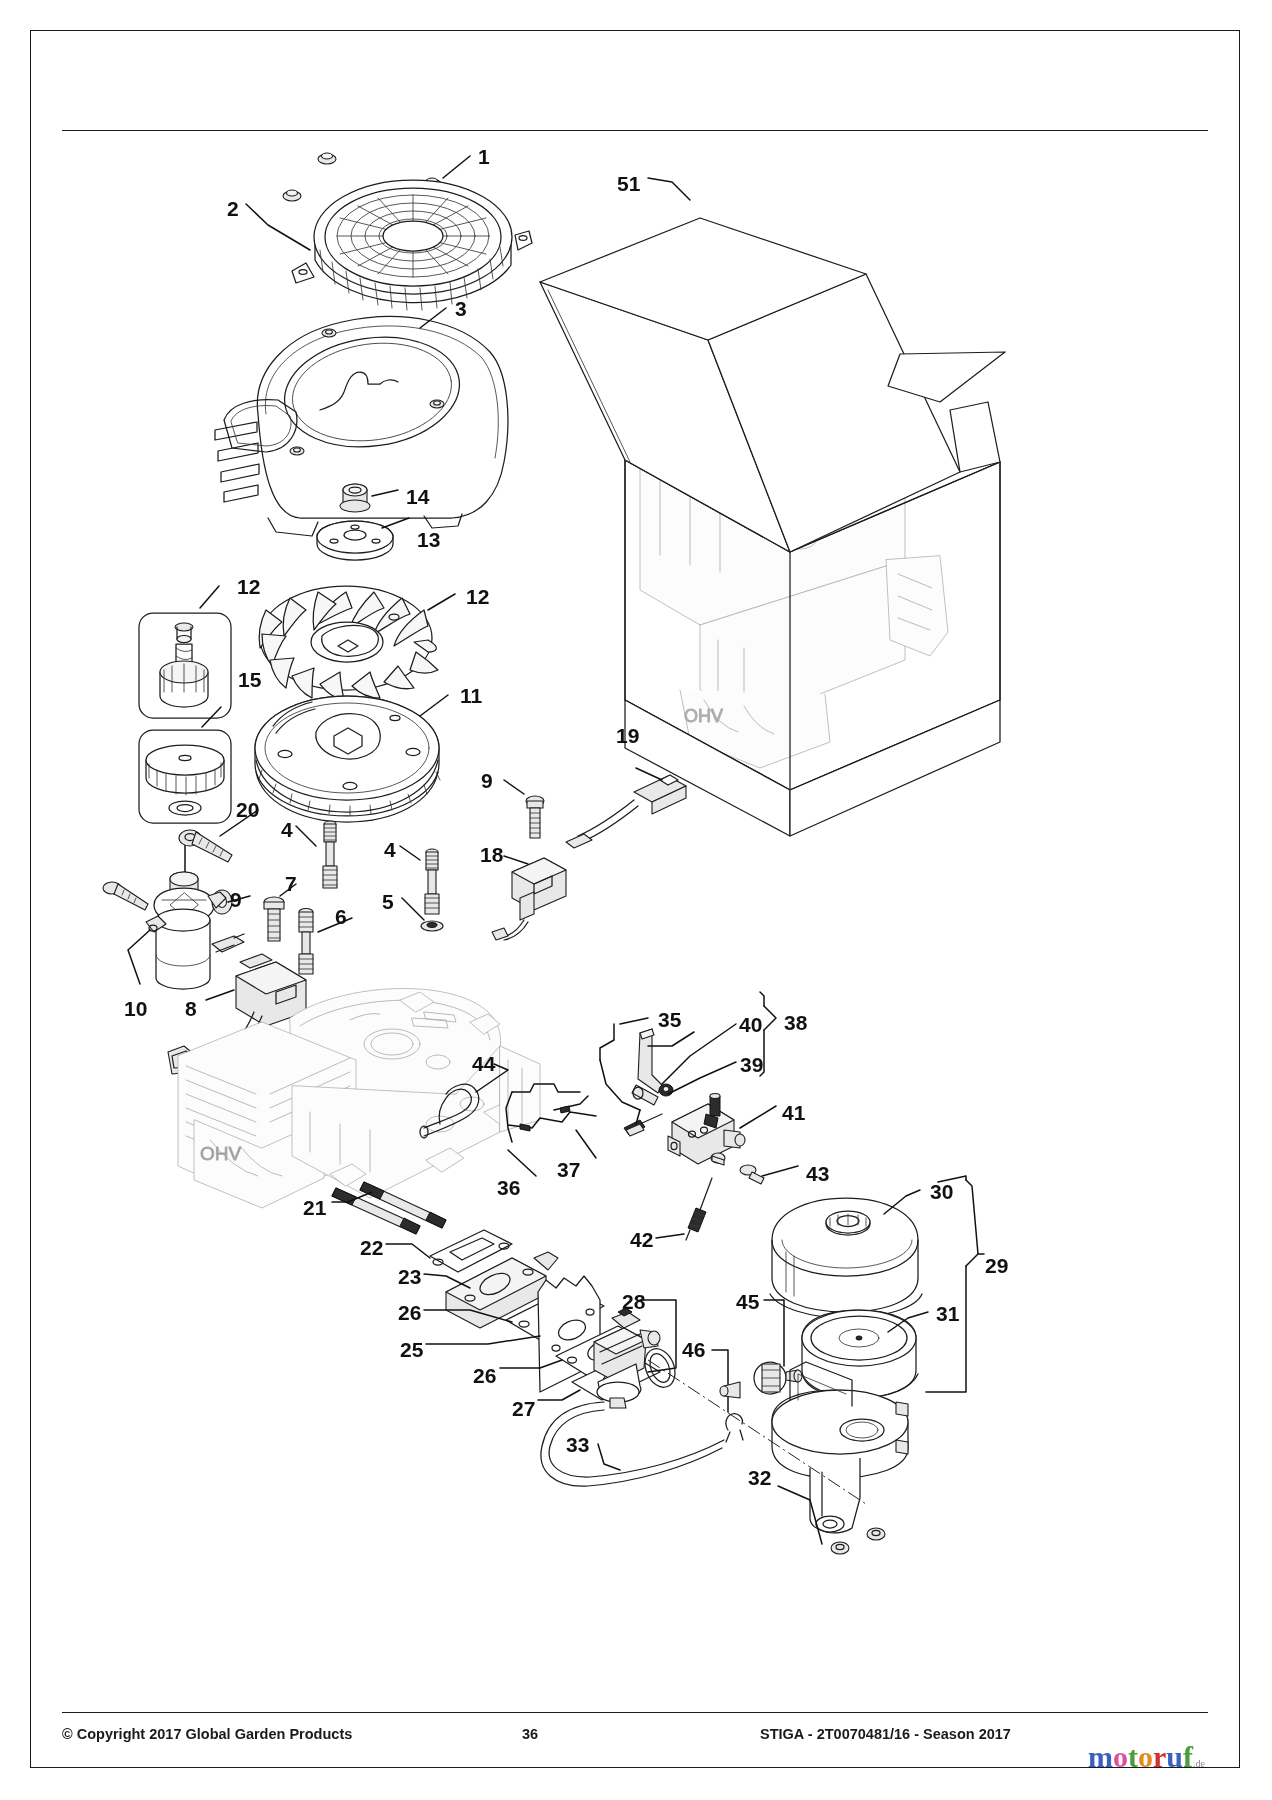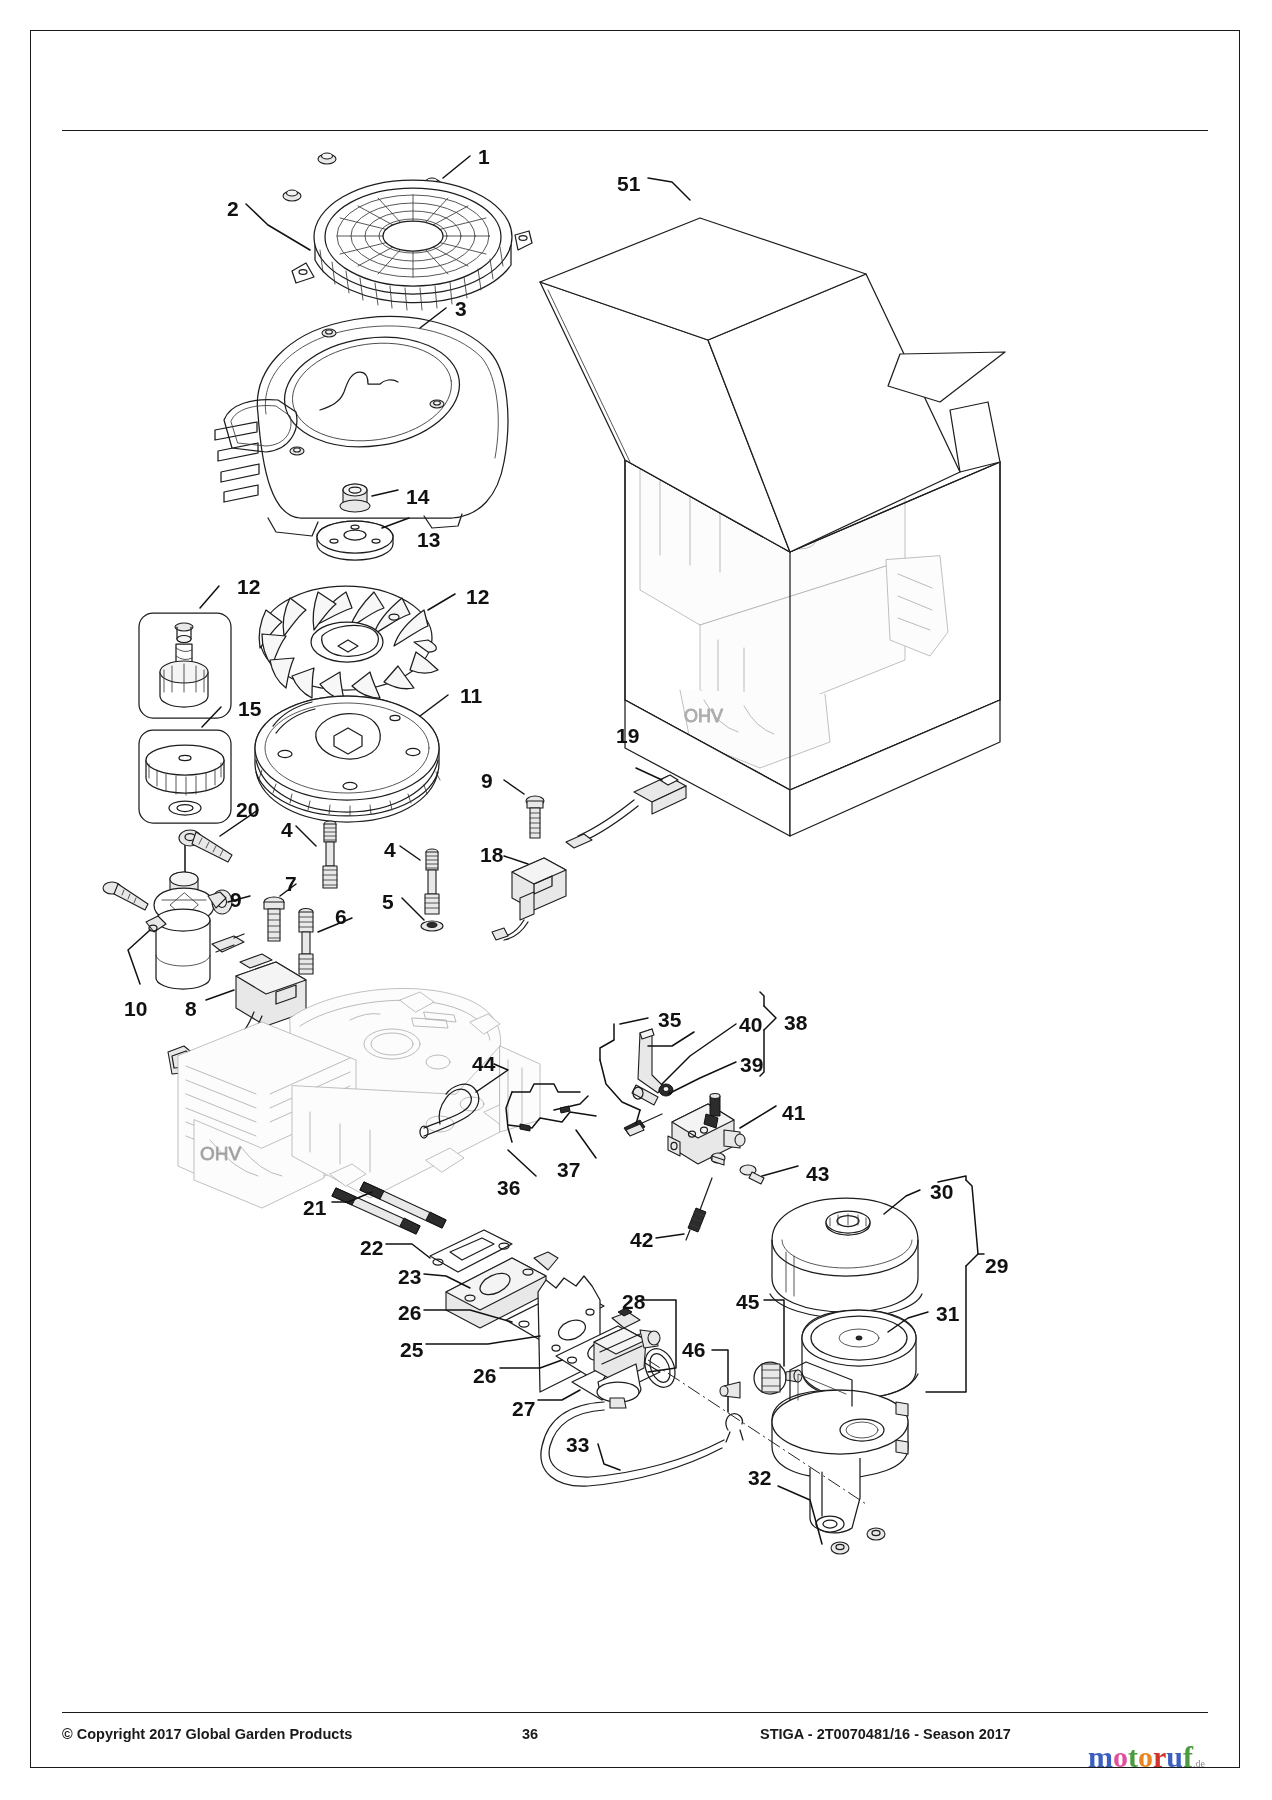--- a/index.html
+++ b/index.html
@@ -846,21 +846,21 @@
 
   <div id="callout-layer">
     <span class="callout" style="left:478px;top:145px">1</span>
     <span class="callout" style="left:227px;top:197px">2</span>
     <span class="callout" style="left:455px;top:297px">3</span>
     <span class="callout" style="left:617px;top:172px">51</span>
     <span class="callout" style="left:406px;top:485px">14</span>
     <span class="callout" style="left:417px;top:528px">13</span>
     <span class="callout" style="left:237px;top:575px">12</span>
     <span class="callout" style="left:466px;top:585px">12</span>
-    <span class="callout" style="left:238px;top:697px">15</span>
+    <span class="callout" style="left:238px;top:668px">15</span>
     <span class="callout" style="left:460px;top:684px">11</span>
     <span class="callout" style="left:481px;top:769px">9</span>
     <span class="callout" style="left:616px;top:724px">19</span>
     <span class="callout" style="left:236px;top:798px">20</span>
     <span class="callout" style="left:281px;top:818px">4</span>
     <span class="callout" style="left:384px;top:838px">4</span>
     <span class="callout" style="left:480px;top:843px">18</span>
     <span class="callout" style="left:230px;top:888px">9</span>
     <span class="callout" style="left:285px;top:872px">7</span>
     <span class="callout" style="left:382px;top:890px">5</span>

